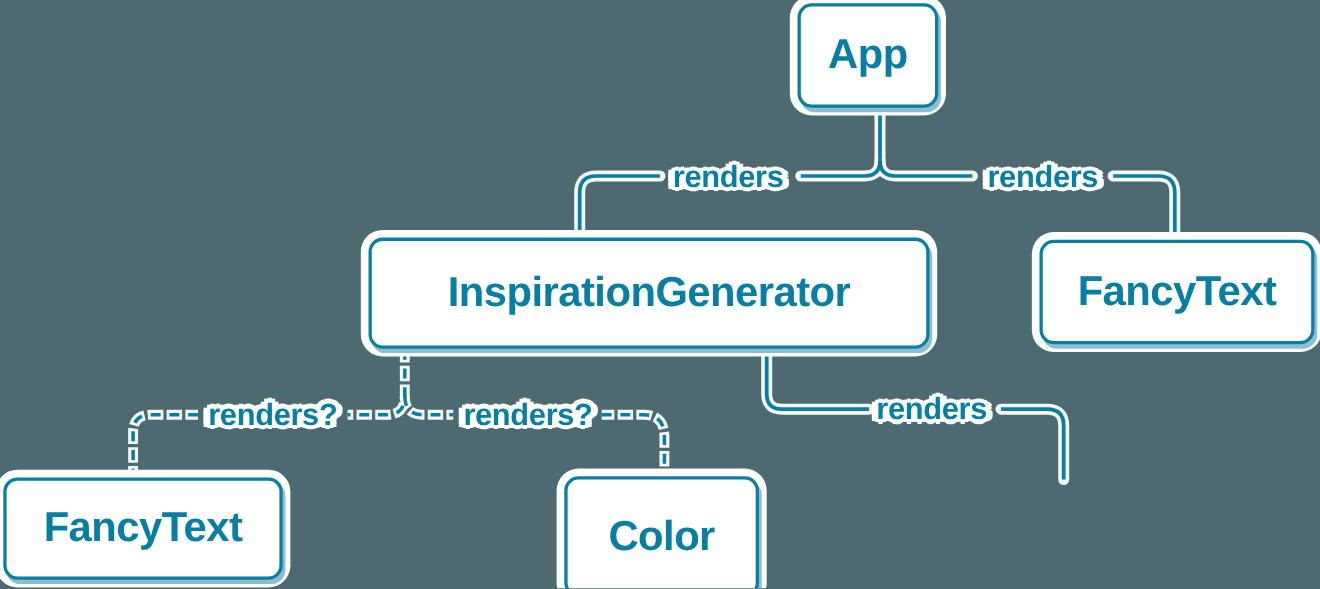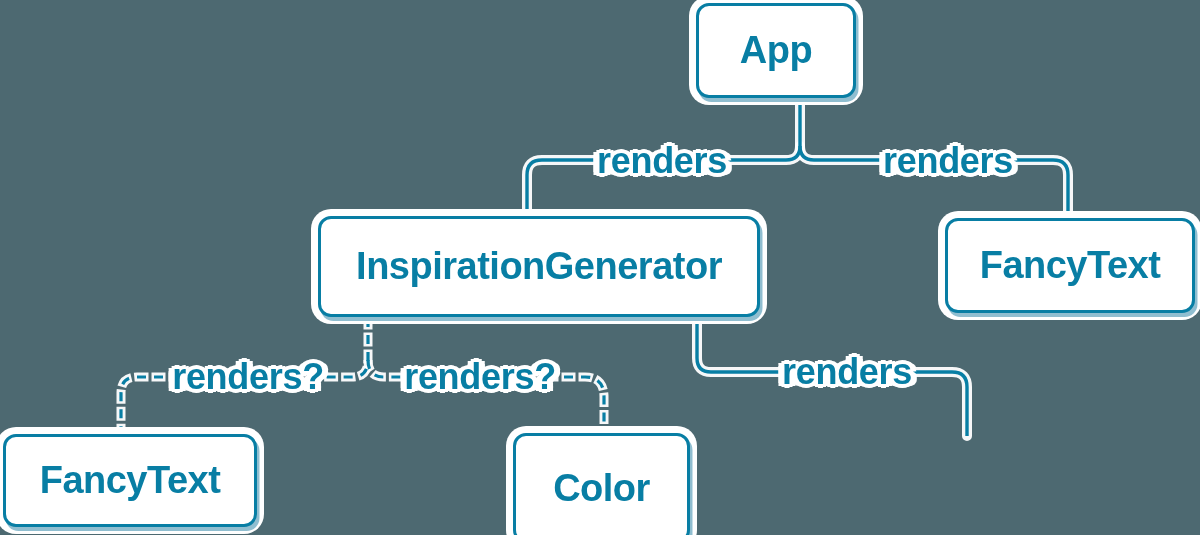--- a/index.html
+++ b/index.html
@@ -37,21 +37,21 @@
     color: var(--accent);
     font-size: 38px;
     font-weight: 600;
     letter-spacing: -0.5px;
     box-shadow: 2.5px 4px 0 var(--shadow), 0 0 0 7px var(--halo);
   }
   .edge-label {
     position: absolute;
     transform: translate(-50%, -50%);
     color: var(--accent);
-    font-size: 36px;
+    font-size: 28px;
     font-weight: 700;
     letter-spacing: -0.3px;
     white-space: nowrap;
     text-shadow:
       -3px -3px 0 var(--halo),  3px -3px 0 var(--halo),
       -3px  3px 0 var(--halo),  3px  3px 0 var(--halo),
       -4px  0   0 var(--halo),  4px  0   0 var(--halo),
        0   -4px 0 var(--halo),  0    4px 0 var(--halo),
       -6px -1px 0 var(--halo),  6px -1px 0 var(--halo),
       -6px  2px 0 var(--halo),  6px  2px 0 var(--halo);
@@ -83,25 +83,25 @@
       <path class="dash-line" d="M368 360 Q368 377 384 377 L412 377 M547 377 L585 377 Q604 377 604 397 L604 434"></path>
     </g>
   </svg>
 
   <div class="edge-label" style="left:662px; top:161px">renders</div>
   <div class="edge-label" style="left:948px; top:161px">renders</div>
   <div class="edge-label" style="left:847px; top:372px">renders</div>
   <div class="edge-label" style="left:248px; top:377px">renders?</div>
   <div class="edge-label" style="left:480px; top:377px">renders?</div>
 
-  <div class="node" style="left:696px; top:3px; width:160px; height:95px">
+  <div class="node" style="left:725px; top:3px; width:128px; height:95px">
     <span>App</span>
   </div>
 
-  <div class="node" style="left:318px; top:216px; width:442px; height:101px">
+  <div class="node" style="left:335px; top:216px; width:510px; height:101px">
     <span>InspirationGenerator</span>
   </div>
 
   <div class="node" style="left:945px; top:218px; width:250px; height:95px">
     <span>FancyText</span>
   </div>
 
   <div class="node" style="left:3px; top:434px; width:254px; height:93px">
     <span>FancyText</span>
   </div>

